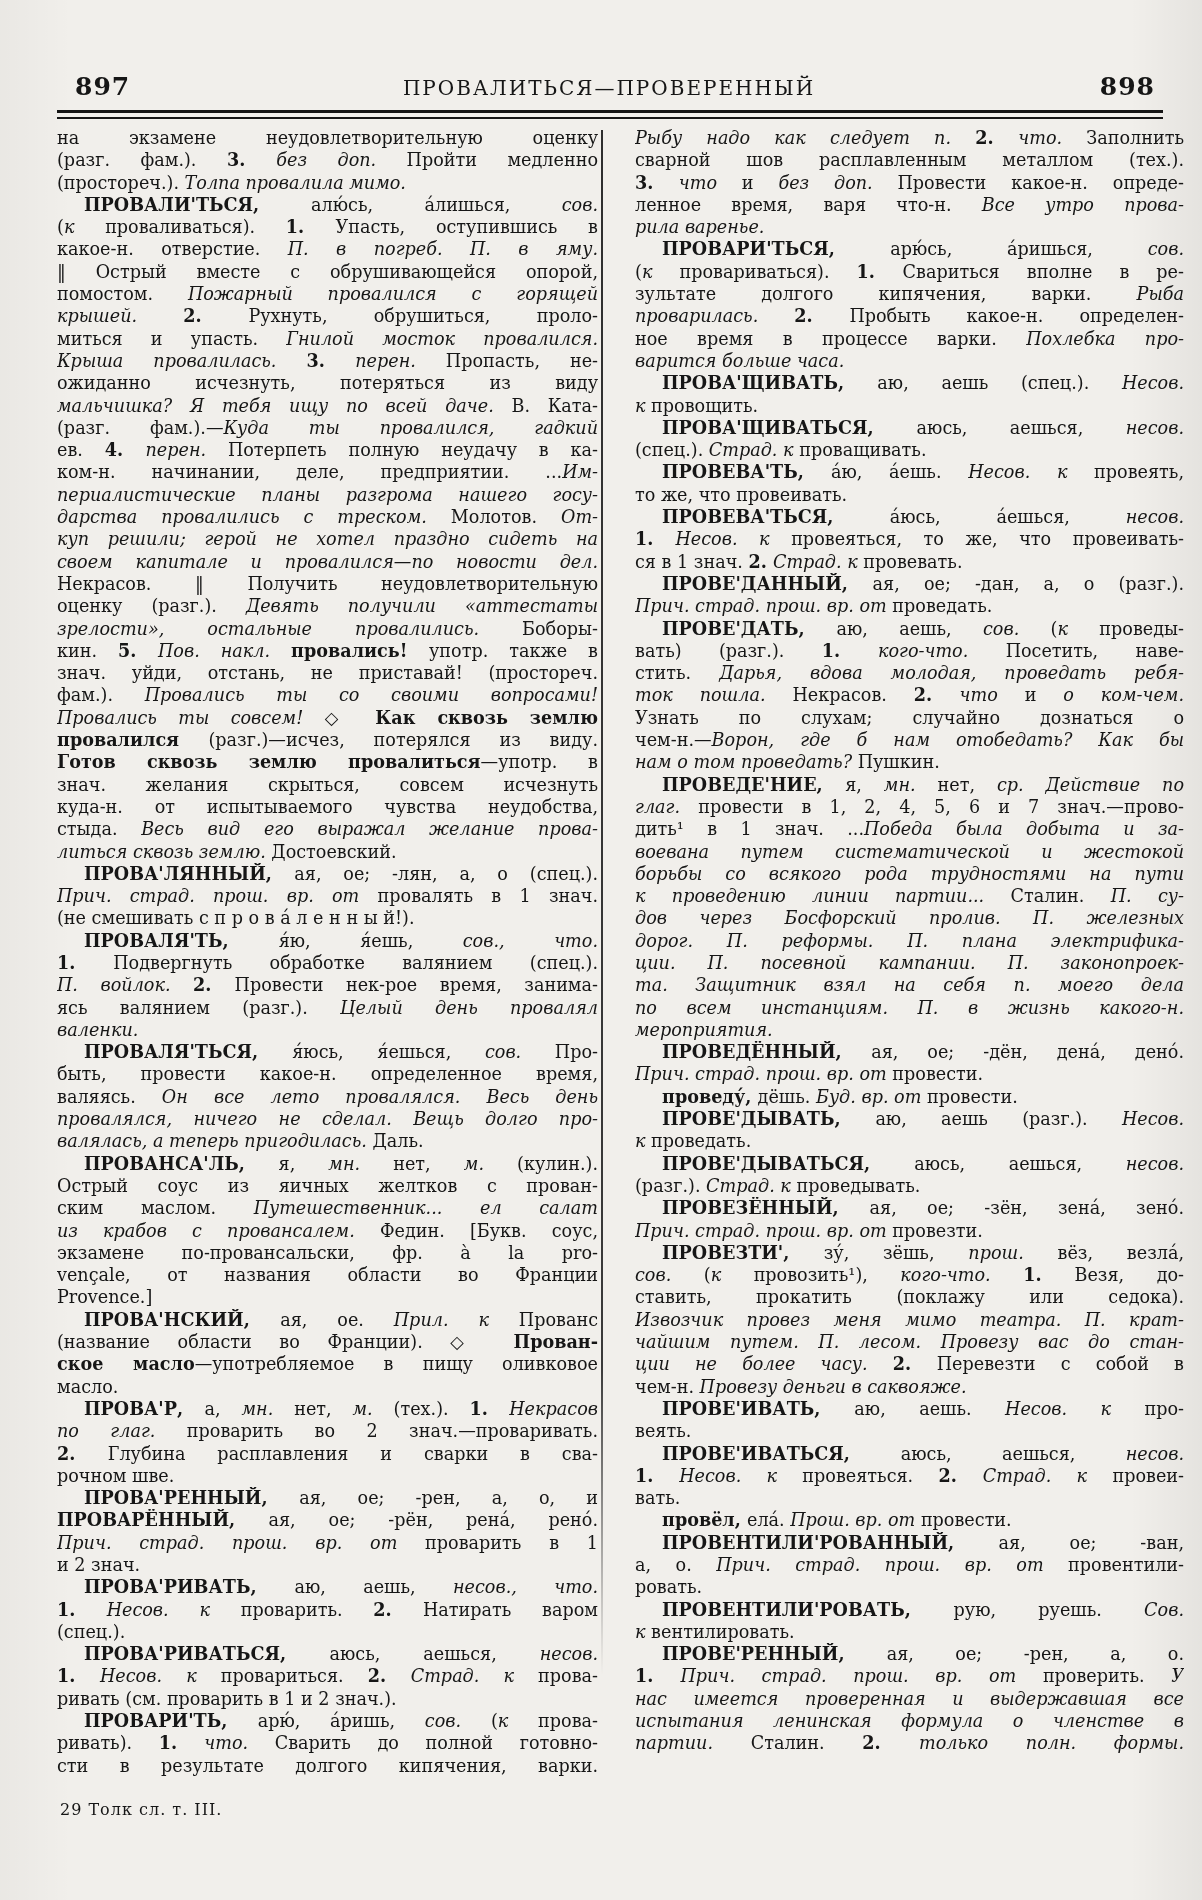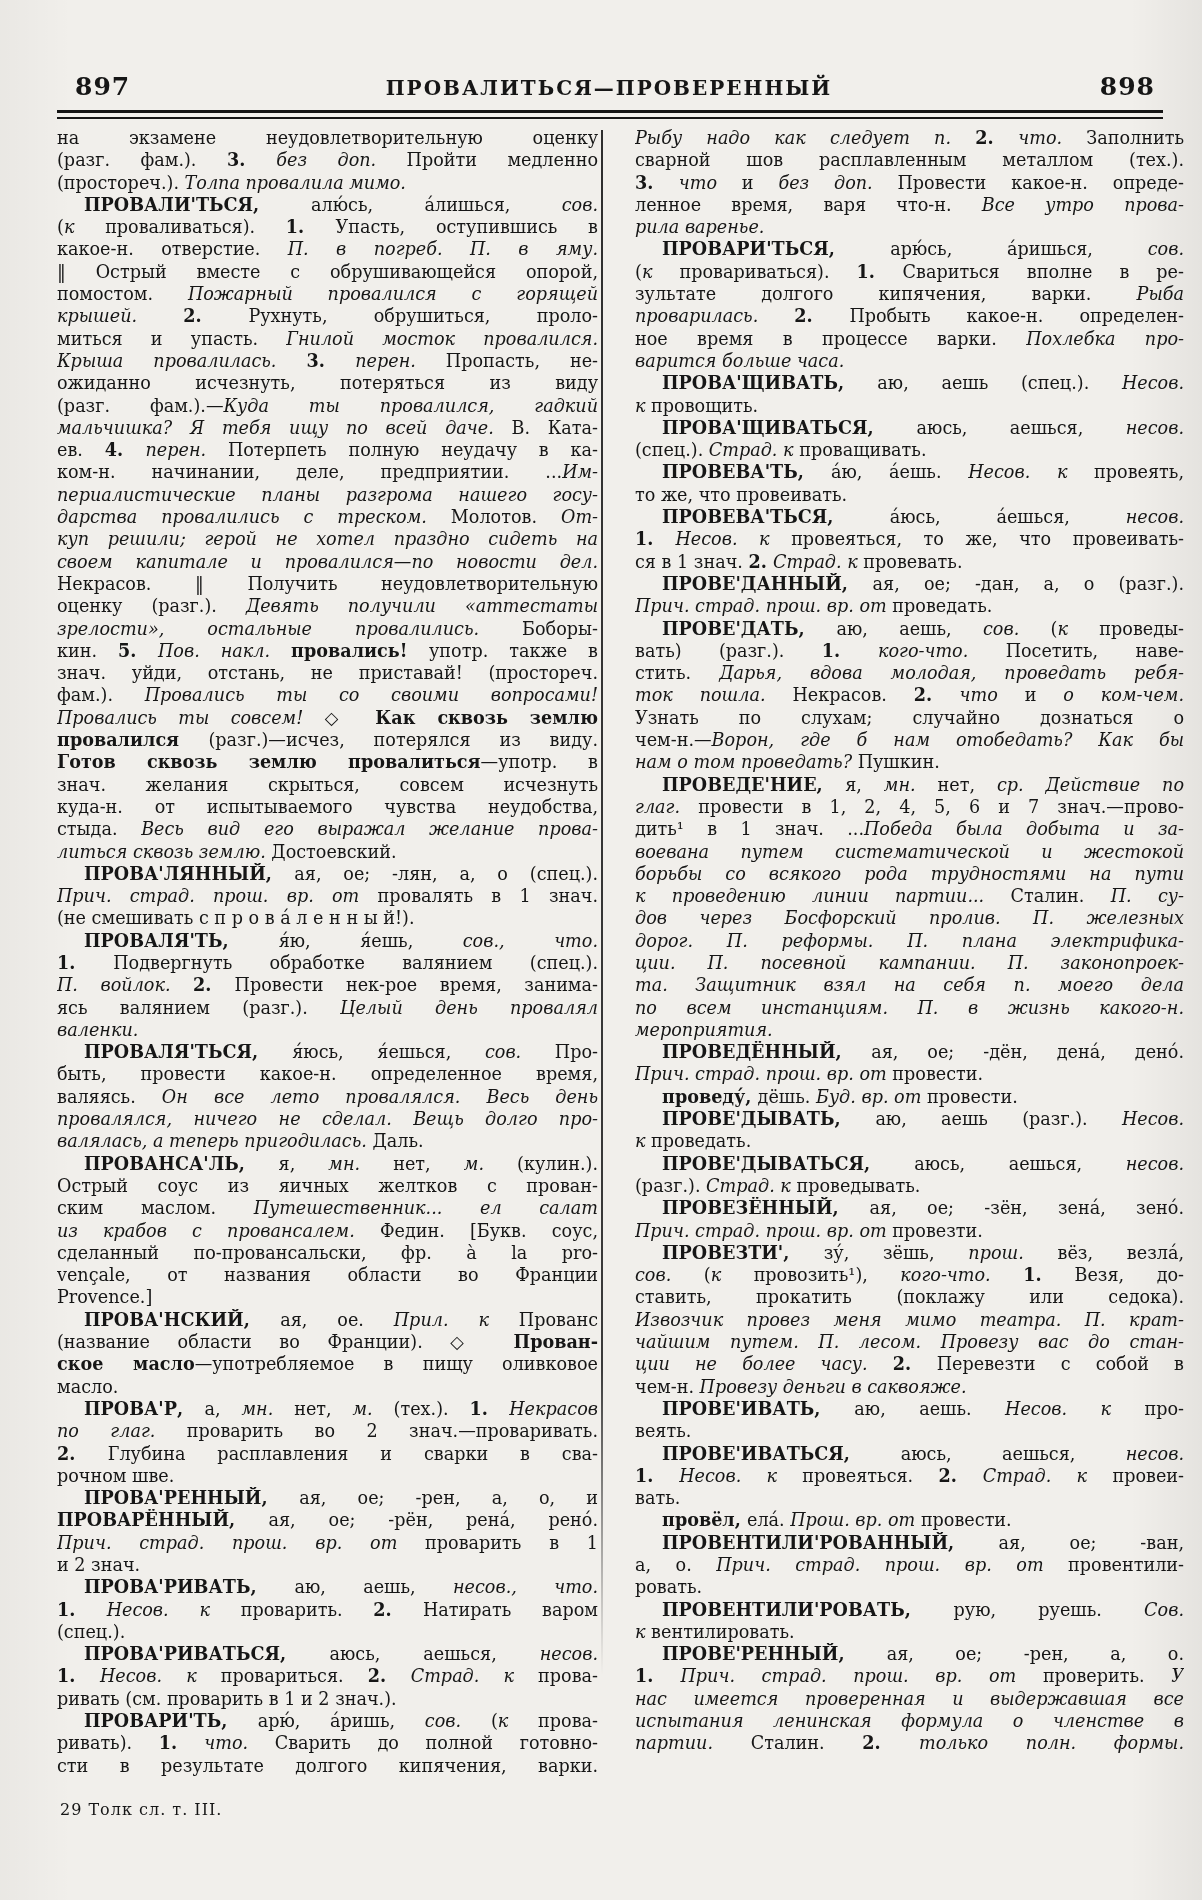--- a/index.html
+++ b/index.html
@@ -15,21 +15,21 @@
     position:absolute;inset:0;
     background:linear-gradient(90deg, rgba(0,0,0,0.03) 0%, rgba(0,0,0,0) 6%, rgba(0,0,0,0) 94%, rgba(0,0,0,0.05) 100%);
     pointer-events:none;
   }
   .hdr{position:absolute;top:72px;left:57px;width:1104px;height:34px;}
   .pagenum{position:absolute;top:0;font-weight:bold;font-size:25px;letter-spacing:1px;}
   .pagenum.left{left:18px;}
   .pagenum.right{right:6px;}
   .runtitle{
     position:absolute;top:4px;left:0;right:0;
-    text-align:center;font-weight:bold;font-size:20px;letter-spacing:2px;
+    text-align:center;font-weight:normal;font-size:20px;letter-spacing:2px;
   }
   .dblrule{
     position:absolute;top:110px;left:57px;width:1106px;height:4px;
     border-top:3px solid #151515;border-bottom:2px solid #151515;
   }
   .col{position:absolute;top:127px;}
   .col.left{left:57px;width:541px;}
   .col.right{left:611px;width:549px;margin-left:24px;}
   .coldiv{
     position:absolute;top:130px;left:601px;width:2px;height:1545px;
@@ -68,22 +68,22 @@
     <div class="line end"><span class="s-n">(простореч.). </span><span class="s-i">Толпа провалила мимо.</span></div>
     <div class="line ind"><span class="s-b">ПРОВАЛИ'ТЬСЯ, </span><span class="s-n">алю́сь, а́лишься, </span><span class="s-i">сов.</span></div>
     <div class="line"><span class="s-n">(</span><span class="s-i">к </span><span class="s-n">проваливаться). </span><span class="s-b">1. </span><span class="s-n">Упасть, оступившись в</span></div>
     <div class="line"><span class="s-n">какое-н. отверстие. </span><span class="s-i">П. в погреб. П. в яму.</span></div>
     <div class="line"><span class="s-n">‖ Острый вместе с обрушивающейся опорой,</span></div>
     <div class="line"><span class="s-n">помостом. </span><span class="s-i">Пожарный провалился с горящей</span></div>
     <div class="line"><span class="s-i">крышей. </span><span class="s-b">2. </span><span class="s-n">Рухнуть, обрушиться, проло-</span></div>
     <div class="line"><span class="s-n">миться и упасть. </span><span class="s-i">Гнилой мосток провалился.</span></div>
     <div class="line"><span class="s-i">Крыша провалилась. </span><span class="s-b">3. </span><span class="s-i">перен. </span><span class="s-n">Пропасть, не-</span></div>
     <div class="line"><span class="s-n">ожиданно исчезнуть, потеряться из виду</span></div>
+    <div class="line"><span class="s-i">мальчишка? Я тебя ищу по всей даче. </span><span class="s-n">В. Ката-</span></div>
     <div class="line"><span class="s-n">(разг. фам.).—</span><span class="s-i">Куда ты провалился, гадкий</span></div>
-    <div class="line"><span class="s-i">мальчишка? Я тебя ищу по всей даче. </span><span class="s-n">В. Ката-</span></div>
     <div class="line"><span class="s-n">ев. </span><span class="s-b">4. </span><span class="s-i">перен. </span><span class="s-n">Потерпеть полную неудачу в ка-</span></div>
     <div class="line"><span class="s-n">ком-н. начинании, деле, предприятии. ...</span><span class="s-i">Им-</span></div>
     <div class="line"><span class="s-i">периалистические планы разгрома нашего госу-</span></div>
     <div class="line"><span class="s-i">дарства провалились с треском. </span><span class="s-n">Молотов. </span><span class="s-i">От-</span></div>
     <div class="line"><span class="s-i">куп решили; герой не хотел праздно сидеть на</span></div>
     <div class="line"><span class="s-i">своем капитале и провалился—по новости дел.</span></div>
     <div class="line"><span class="s-n">Некрасов. ‖ Получить неудовлетворительную</span></div>
     <div class="line"><span class="s-n">оценку (разг.). </span><span class="s-i">Девять получили «аттестаты</span></div>
     <div class="line"><span class="s-i">зрелости», остальные провалились. </span><span class="s-n">Боборы-</span></div>
     <div class="line"><span class="s-n">кин. </span><span class="s-b">5. </span><span class="s-i">Пов. накл. </span><span class="s-b">провались! </span><span class="s-n">употр. также в</span></div>
@@ -106,21 +106,21 @@
     <div class="line end"><span class="s-i">валенки.</span></div>
     <div class="line ind"><span class="s-b">ПРОВАЛЯ'ТЬСЯ, </span><span class="s-n">я́юсь, я́ешься, </span><span class="s-i">сов. </span><span class="s-n">Про-</span></div>
     <div class="line"><span class="s-n">быть, провести какое-н. определенное время,</span></div>
     <div class="line"><span class="s-n">валяясь. </span><span class="s-i">Он все лето провалялся. Весь день</span></div>
     <div class="line"><span class="s-i">провалялся, ничего не сделал. Вещь долго про-</span></div>
     <div class="line end"><span class="s-i">валялась, а теперь пригодилась. </span><span class="s-n">Даль.</span></div>
     <div class="line ind"><span class="s-b">ПРОВАНСА'ЛЬ, </span><span class="s-n">я, </span><span class="s-i">мн. </span><span class="s-n">нет, </span><span class="s-i">м. </span><span class="s-n">(кулин.).</span></div>
     <div class="line"><span class="s-n">Острый соус из яичных желтков с прован-</span></div>
     <div class="line"><span class="s-n">ским маслом. </span><span class="s-i">Путешественник... ел салат</span></div>
     <div class="line"><span class="s-i">из крабов с провансалем. </span><span class="s-n">Федин. [Букв. соус,</span></div>
-    <div class="line"><span class="s-n">сделанный по-провансальски, фр. à la pro-</span></div>
+    <div class="line"><span class="s-n">экзамене по-провансальски, фр. à la pro-</span></div>
     <div class="line"><span class="s-n">vençale, от названия области во Франции</span></div>
     <div class="line end"><span class="s-n">Provence.]</span></div>
     <div class="line ind"><span class="s-b">ПРОВА'НСКИЙ, </span><span class="s-n">ая, ое. </span><span class="s-i">Прил. к </span><span class="s-n">Прованс</span></div>
     <div class="line"><span class="s-n">(название области во Франции). ◇ </span><span class="s-b">Прован-</span></div>
     <div class="line"><span class="s-b">ское масло</span><span class="s-n">—употребляемое в пищу оливковое</span></div>
     <div class="line end"><span class="s-n">масло.</span></div>
     <div class="line ind"><span class="s-b">ПРОВА'Р, </span><span class="s-n">а, </span><span class="s-i">мн. </span><span class="s-n">нет, </span><span class="s-i">м. </span><span class="s-n">(тех.). </span><span class="s-b">1. </span><span class="s-i">Некрасов</span></div>
     <div class="line"><span class="s-i">по глаг. </span><span class="s-n">проварить во 2 знач.—проваривать.</span></div>
     <div class="line"><span class="s-b">2. </span><span class="s-n">Глубина расплавления и сварки в сва-</span></div>
     <div class="line end"><span class="s-n">рочном шве.</span></div>

